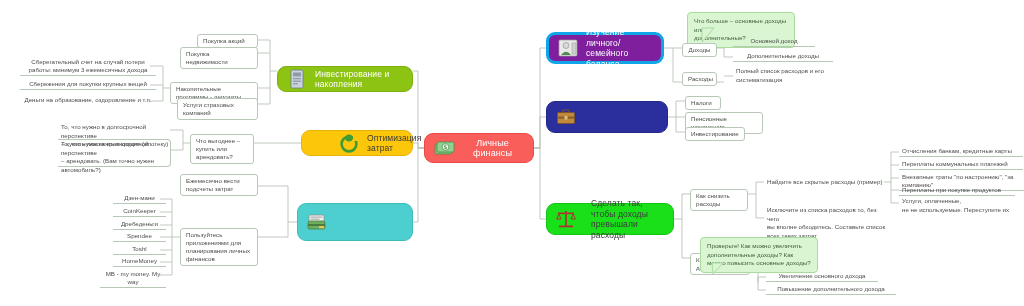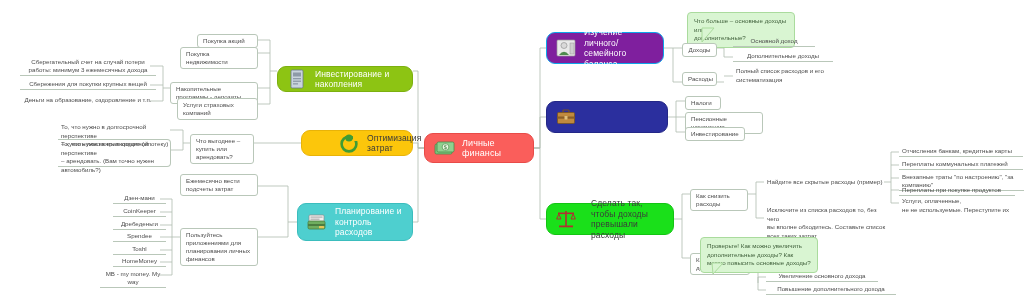--- a/index.html
+++ b/index.html
@@ -14,26 +14,26 @@
             box-sizing:border-box;padding:5px 10px 5px 8px;}
   .mainnode .ico{width:22px;height:22px;flex:0 0 22px;margin-right:7px;
                  position:relative;display:block;}
   .mainnode .lbl{font-size:8.5px;line-height:10.5px;letter-spacing:.1px;}
   .mainnode.dark .lbl{color:#ffffff;}
   .mainnode.light .lbl{color:#3a3a3a;}
 
   
   #central{left:424px;top:133px;width:110px;height:30px;background:#fa5e5b;
            border:1px solid #e84b48;}
-  #central .lbl{color:#ffffff;font-size:9px;}
+  #central .lbl{color:#ffffff;font-size:9px;text-align:center;}
 
   #n-invest{left:277px;top:58px;width:136px;height:26px;background:#8dc413;border:1px solid #7cb00f;margin-top:8px;}
   #n-optim{left:301px;top:130px;width:112px;height:26px;background:#fcc60b;border:1px solid #e8b308;padding-left:36px;}
   #n-plan{left:297px;top:203px;width:116px;height:38px;background:#4ecfcf;border:1px solid #3bbdbd;}
-  #n-balance{left:546px;top:32px;width:118px;height:32px;background:#7f1f9e;border:1px solid #0ea5e9;}
+  #n-balance{left:546px;top:32px;width:118px;height:32px;background:#7f1f9e;border:3px solid #0ea5e9;}
   #n-gram{left:546px;top:101px;width:122px;height:32px;background:#2b2f9e;border:1px solid #232787;}
   #n-income{left:546px;top:203px;width:128px;height:32px;background:#1ae01a;border:1px solid #14c414;gap:7px;}
 
   
   .leaf{position:absolute;box-sizing:border-box;border:1px solid #b9c7b9;
         background:#ffffff;border-radius:3px;padding:2px 5px;
         font-size:6.2px;line-height:8px;color:#4d4d4d;white-space:pre-line;}
   
   .uline{position:absolute;font-size:6.2px;line-height:8px;color:#4d4d4d;
          border-bottom:1px solid #b9c7b9;padding:0 3px 1px 3px;white-space:pre-line;}
@@ -203,23 +203,20 @@
     <span class="ico">
       <svg viewBox="0 0 22 22">
         <rect x="3" y="4" width="15" height="7" rx="1" fill="#f0f0f0" stroke="#8a8a8a" stroke-width="0.7"></rect>
         <rect x="4.5" y="5.5" width="12" height="1.2" fill="#b0b0b0"></rect>
         <rect x="4.5" y="7.6" width="9" height="1.2" fill="#b0b0b0"></rect>
         <rect x="2" y="10" width="17" height="8" rx="1.5" fill="#6fae5f" stroke="#4b7d40" stroke-width="0.8"></rect>
         <rect x="2" y="13" width="17" height="2" fill="#4b7d40"></rect>
         <rect x="13" y="15" width="5" height="2.2" rx="0.5" fill="#e6c55a"></rect>
       </svg>
     </span>
-    <span class="lbl">Планирование и
-контроль
-расходов</span>
   </div>
 
   <div class="leaf" style="left:180px;top:174px;width:78px;">Ежемесячно вести
 подсчеты затрат</div>
   <div class="leaf" style="left:180px;top:228px;width:78px;">Пользуйтесь приложениями для
 планирования личных финансов</div>
 
   <div class="uline" style="left:113px;top:194px;width:47px;text-align:center;">Дзен-мани</div>
   <div class="uline" style="left:113px;top:207px;width:47px;text-align:center;">CoinKeeper</div>
   <div class="uline" style="left:113px;top:220px;width:47px;text-align:center;">Дребеденьги</div>

